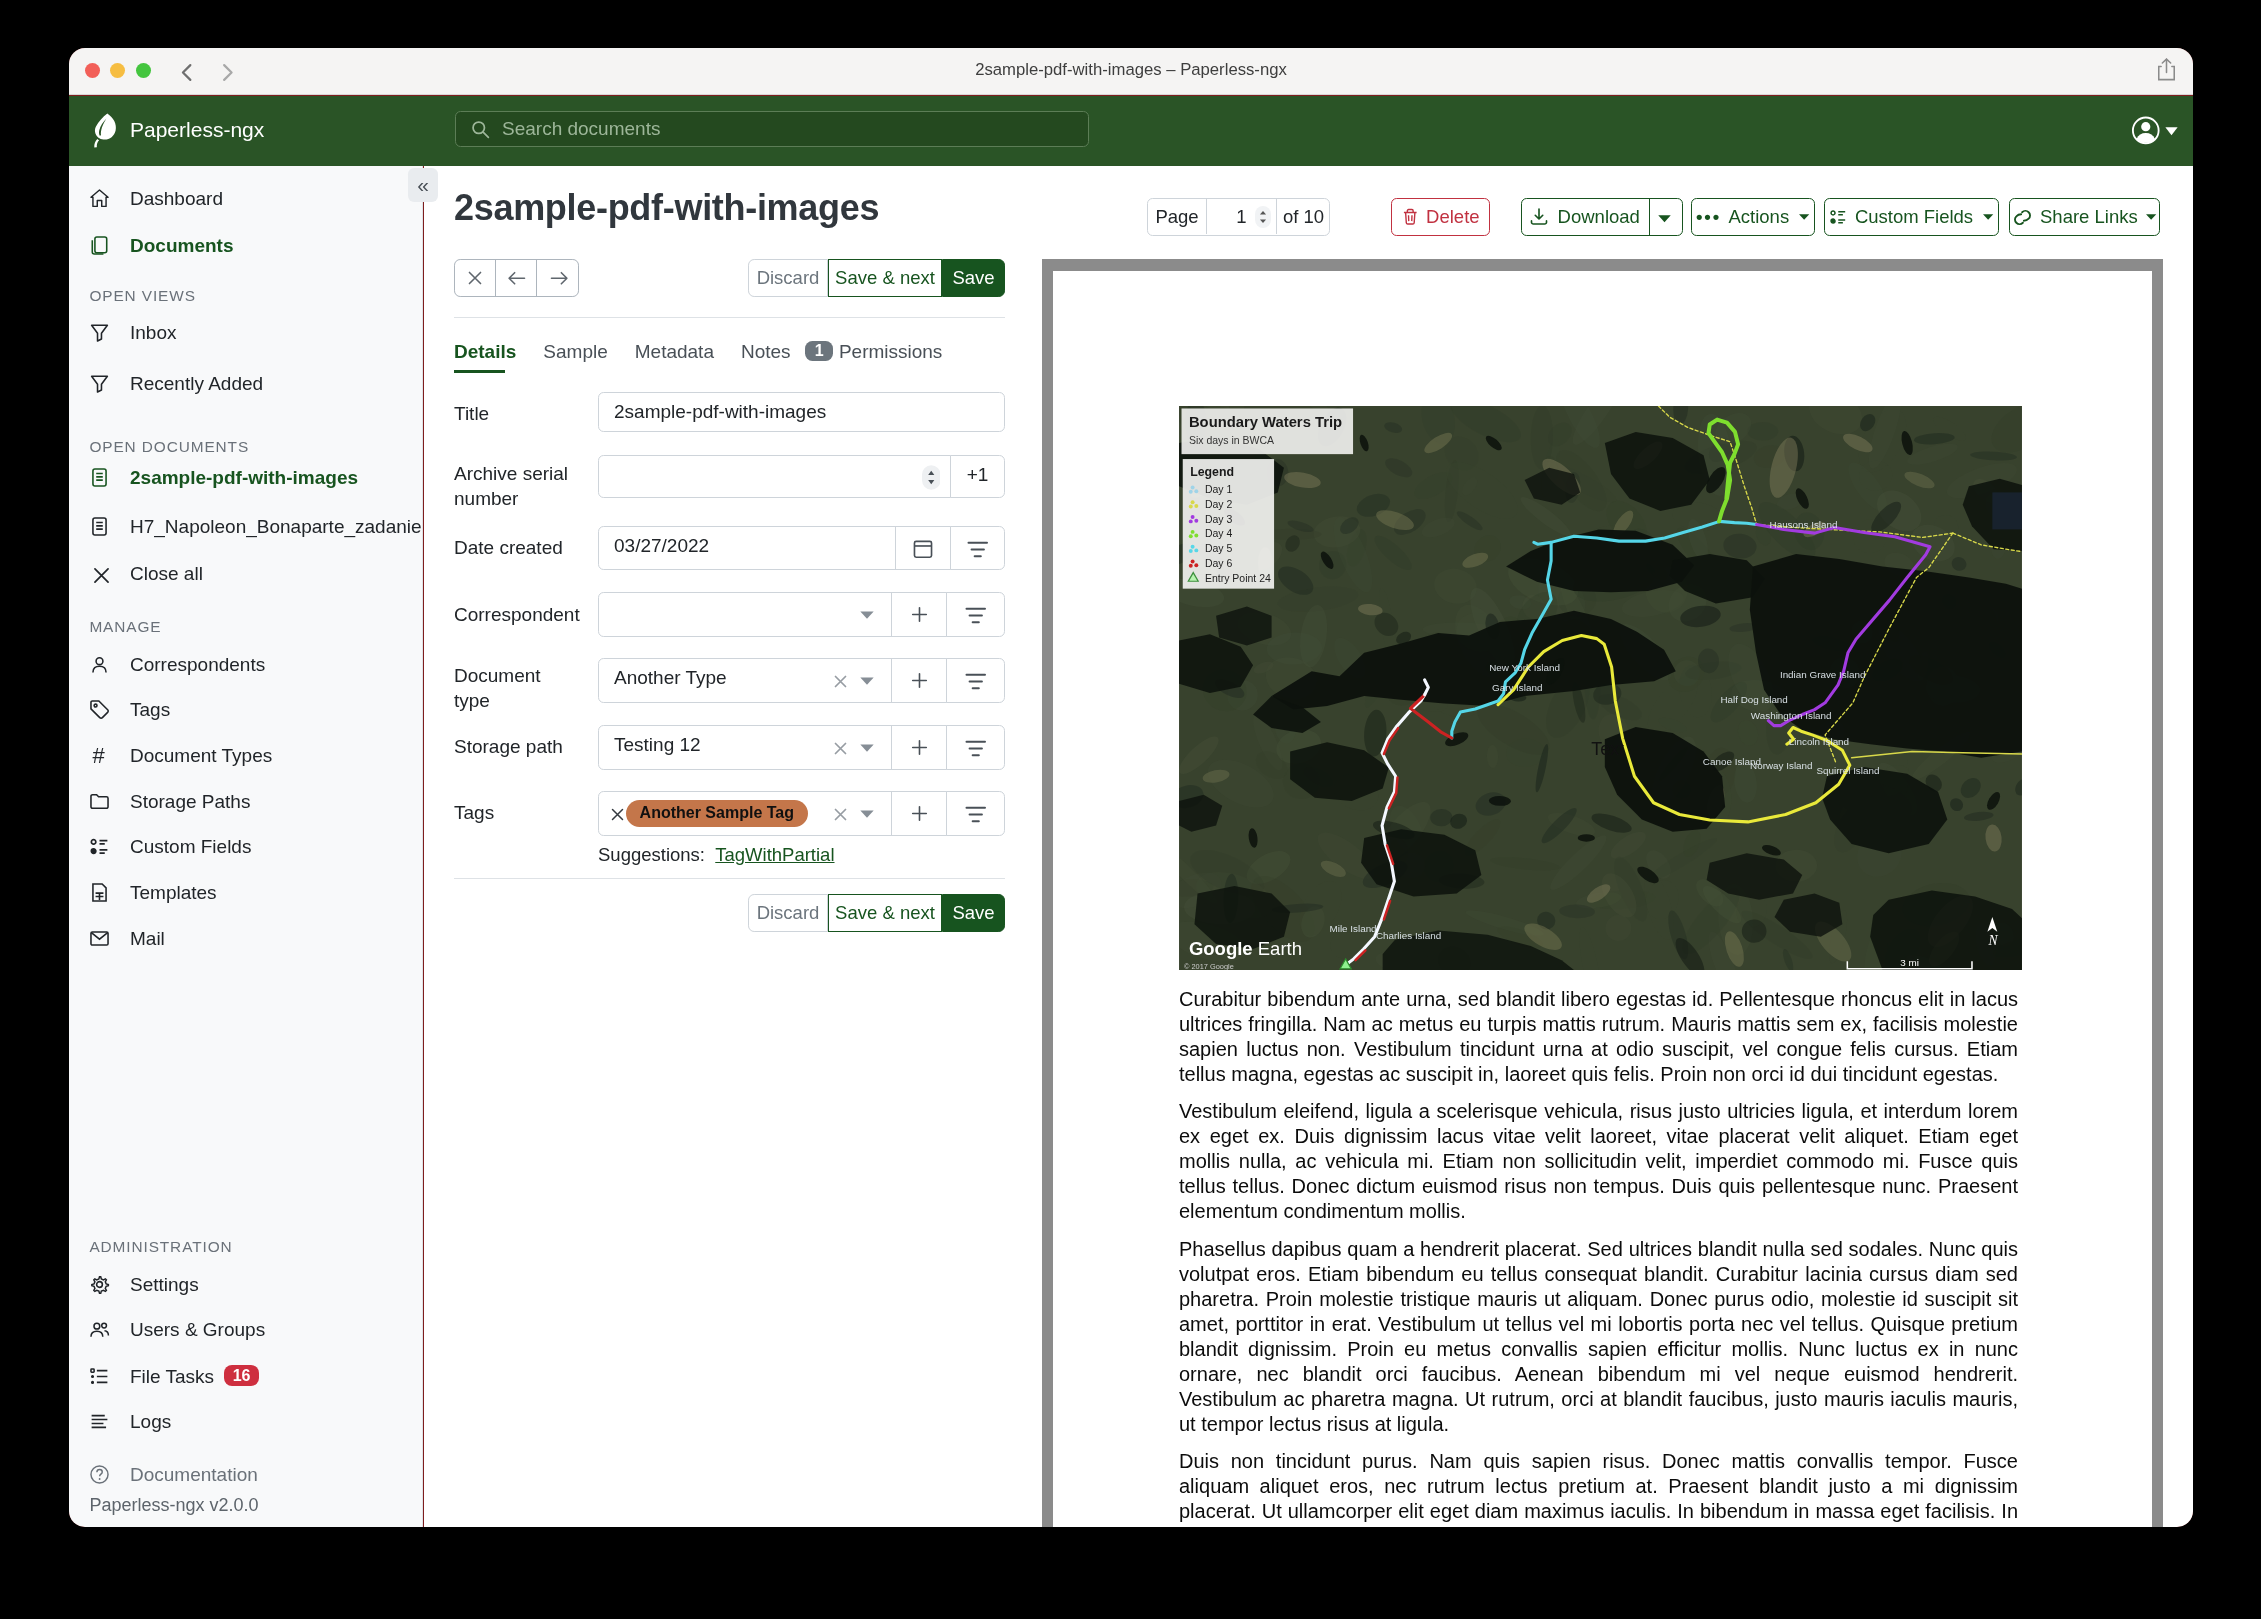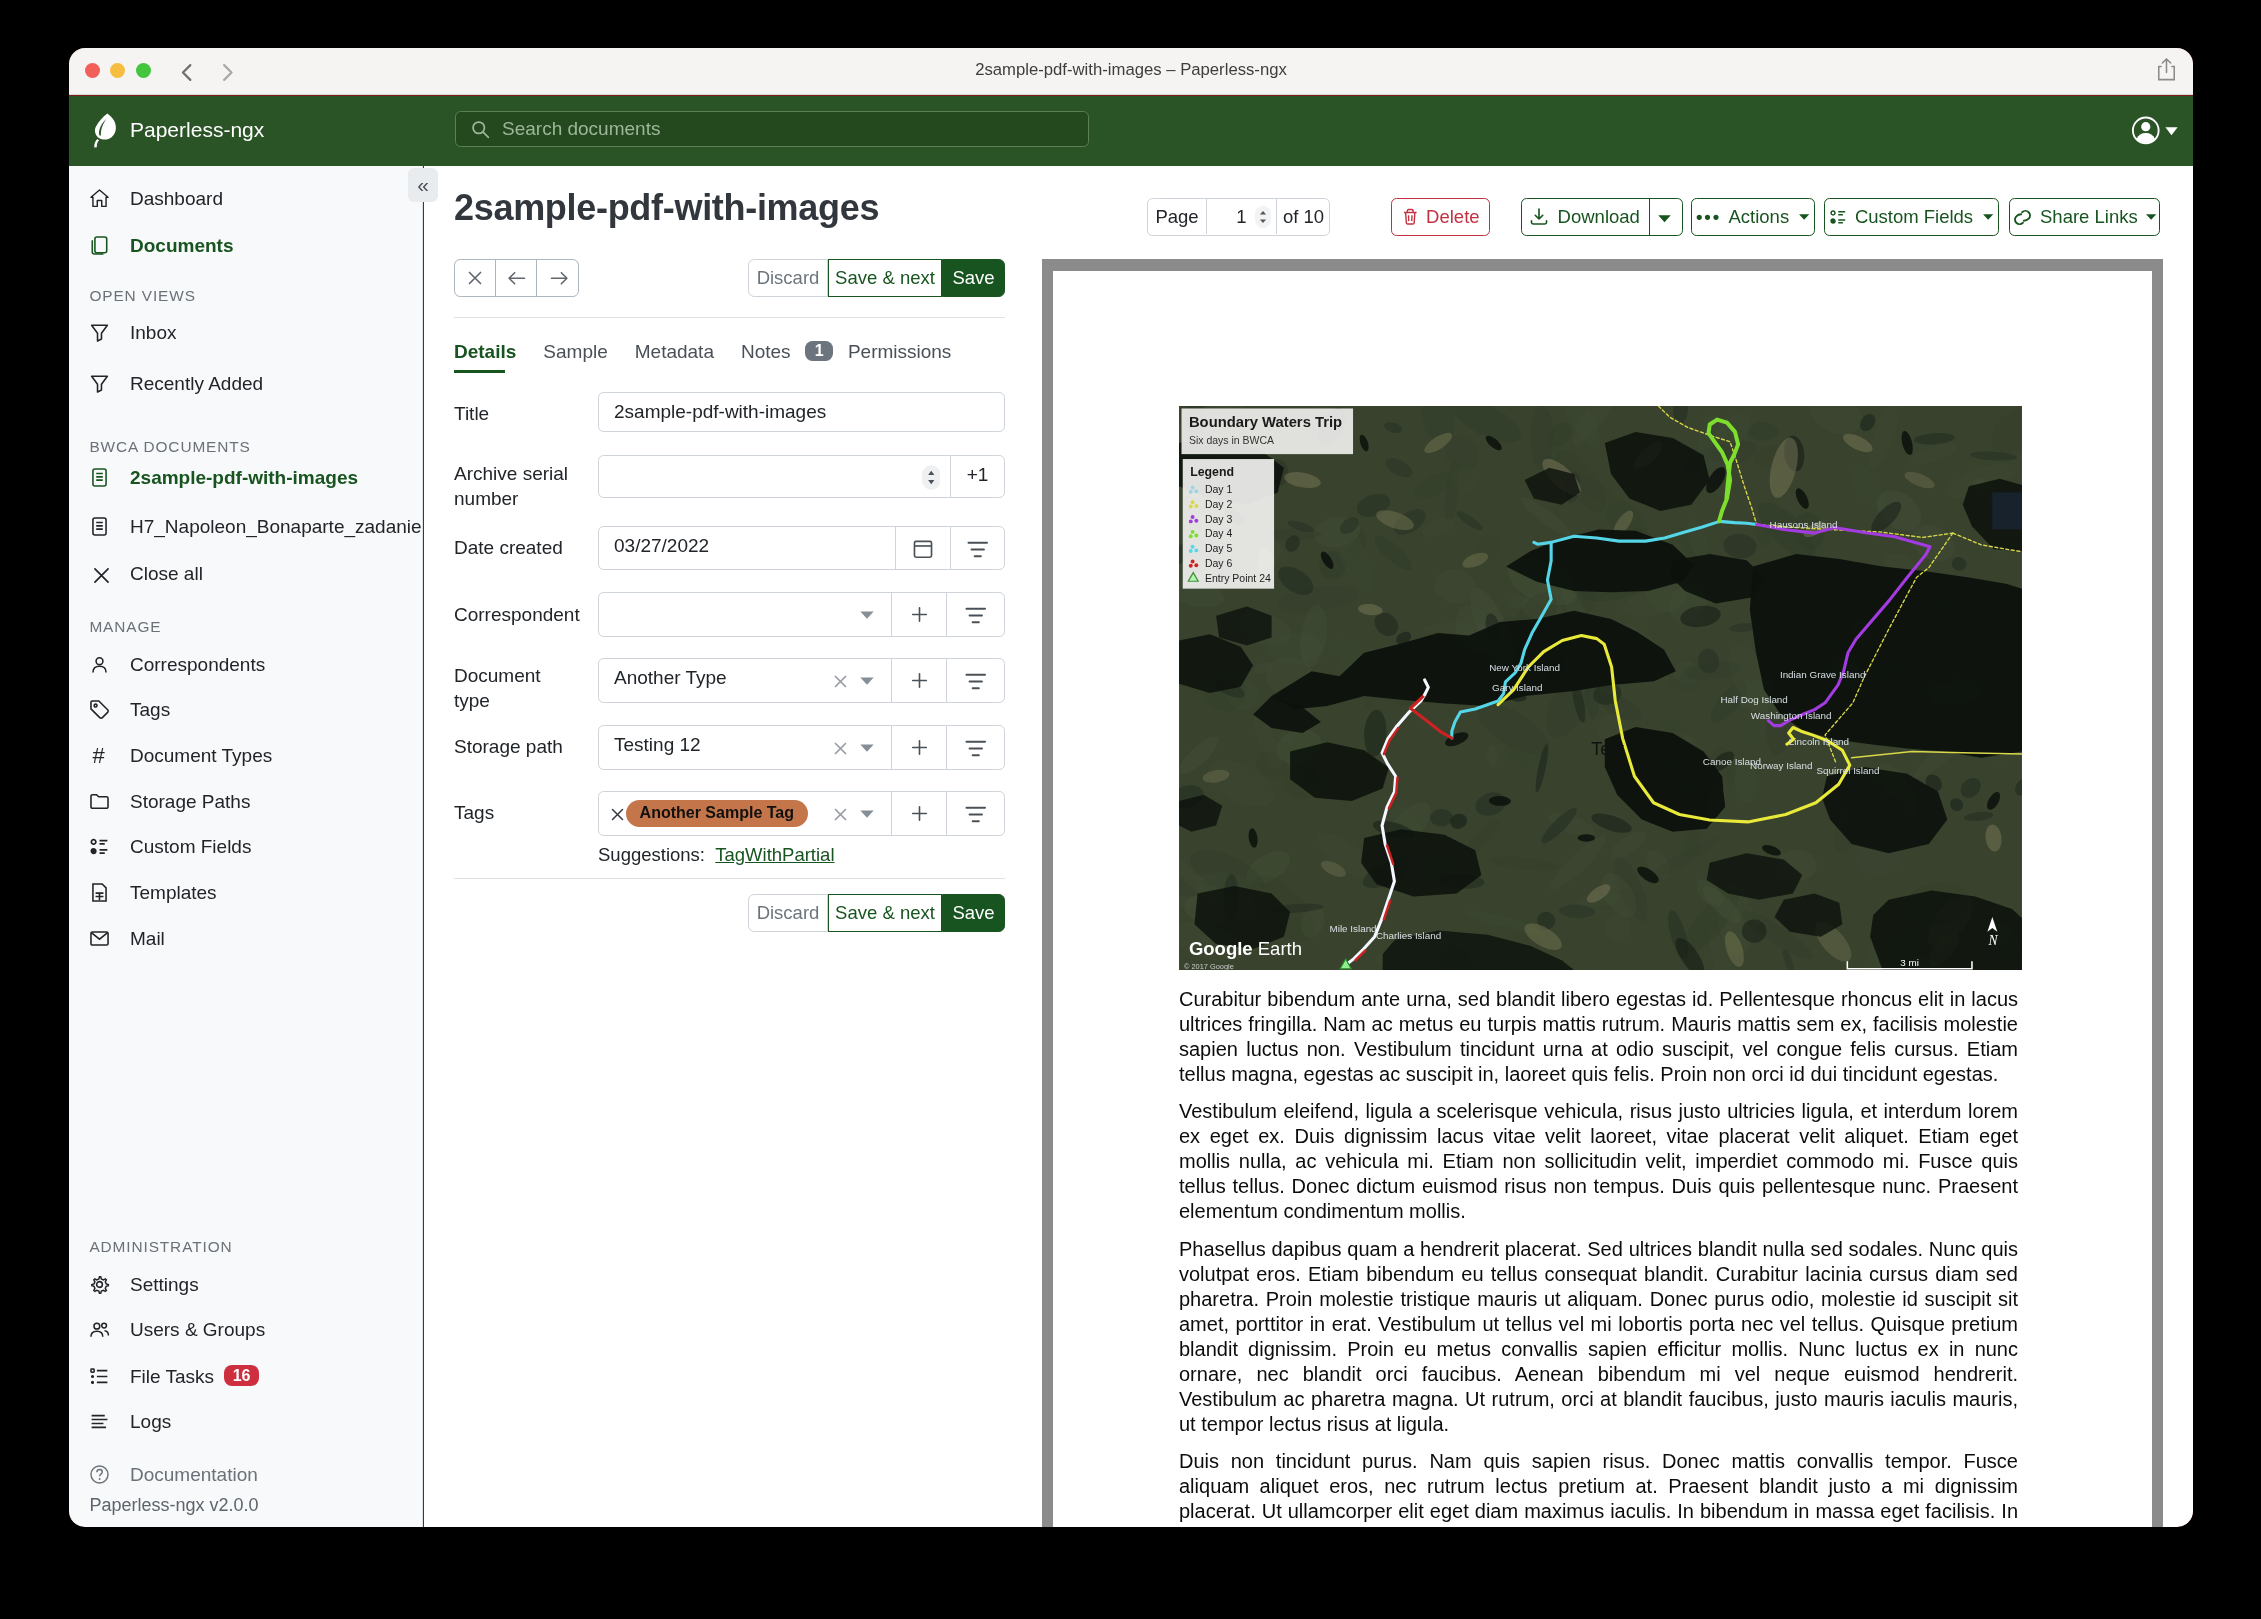--- a/index.html
+++ b/index.html
@@ -127,21 +127,21 @@
           <path d="M2 2.5 L14 2.5 L9.5 8.5 L9.5 13 L6.5 14.5 L6.5 8.5 Z" fill="none" stroke="#212529" stroke-width="1.2" stroke-linejoin="round"></path>
         </svg>
         <span class="lb">Inbox</span>
       </div>
 <div class="sitem" style="top:207px">
         <svg class="ic" viewBox="0 0 16 16" width="21" height="21">
           <path d="M2 2.5 L14 2.5 L9.5 8.5 L9.5 13 L6.5 14.5 L6.5 8.5 Z" fill="none" stroke="#212529" stroke-width="1.2" stroke-linejoin="round"></path>
         </svg>
         <span class="lb">Recently Added</span>
       </div>
-<div class="shead" style="top:272px">BWCA DOCUMENTS</div>
+<div class="shead" style="top:272px">OPEN DOCUMENTS</div>
 <div class="sitem act" style="top:301px">
         <svg class="ic" viewBox="0 0 16 16" width="21" height="21">
           <g fill="none" stroke="#17541f" stroke-width="1.2">
             <rect x="3" y="1.5" width="10" height="13" rx="1.5"></rect>
             <path d="M5.5 5 L10.5 5 M5.5 7.5 L10.5 7.5 M5.5 10 L10.5 10"></path>
           </g>
         </svg>
         <span class="lb">2sample-pdf-with-images</span>
       </div>
 <div class="sitem" style="top:350px">
@@ -331,21 +331,21 @@
           </svg></div>
 </div>
 <div class="savegrp" style="position:absolute;left:324px;top:93px;width:257px;height:38px">
   <div style="position:absolute;left:0;top:0;width:80px;height:38px;border:1.2px solid #ced4da;border-radius:6.2px 0 0 6.2px;font-size:18.5px;color:#6c757d;text-align:center;line-height:35px">Discard</div>
   <div style="position:absolute;left:80px;top:0;width:114px;height:38px;border:1.2px solid #17541f;border-left-width:0.6px;font-size:18.5px;color:#17541f;text-align:center;line-height:35px">Save &amp; next</div>
   <div style="position:absolute;left:194px;top:0;width:63px;height:38px;background:#17541f;border:1.2px solid #17541f;border-radius:0 6.2px 6.2px 0;font-size:18.5px;color:#fff;text-align:center;line-height:35px">Save</div>
 </div>
 <div class="hr1" style="top:151px"></div>
 
 <div class="tabs" style="top:175px">
-  <span class="tab active">Details</span><span class="tab">Sample</span><span class="tab">Metadata</span><span class="tab" style="margin-right:8.6px">Notes</span><span class="notebadge">1</span><span class="tab" style="margin-left:15px">Permissions</span>
+  <span class="tab active">Details</span><span class="tab">Sample</span><span class="tab">Metadata</span><span class="tab" style="margin-right:8.6px">Notes</span><span class="notebadge">1</span><span class="tab" style="margin-left:6px">Permissions</span>
 </div>
 <div class="tabline"></div>
 
 <div class="flabel" style="top:237px">Title</div>
 <div class="fgroup" style="top:226px;height:40px">
   <div class="seg only" style="left:0;width:407px">
           <div class="fval">2sample-pdf-with-images</div>
         </div>
 </div>
 

